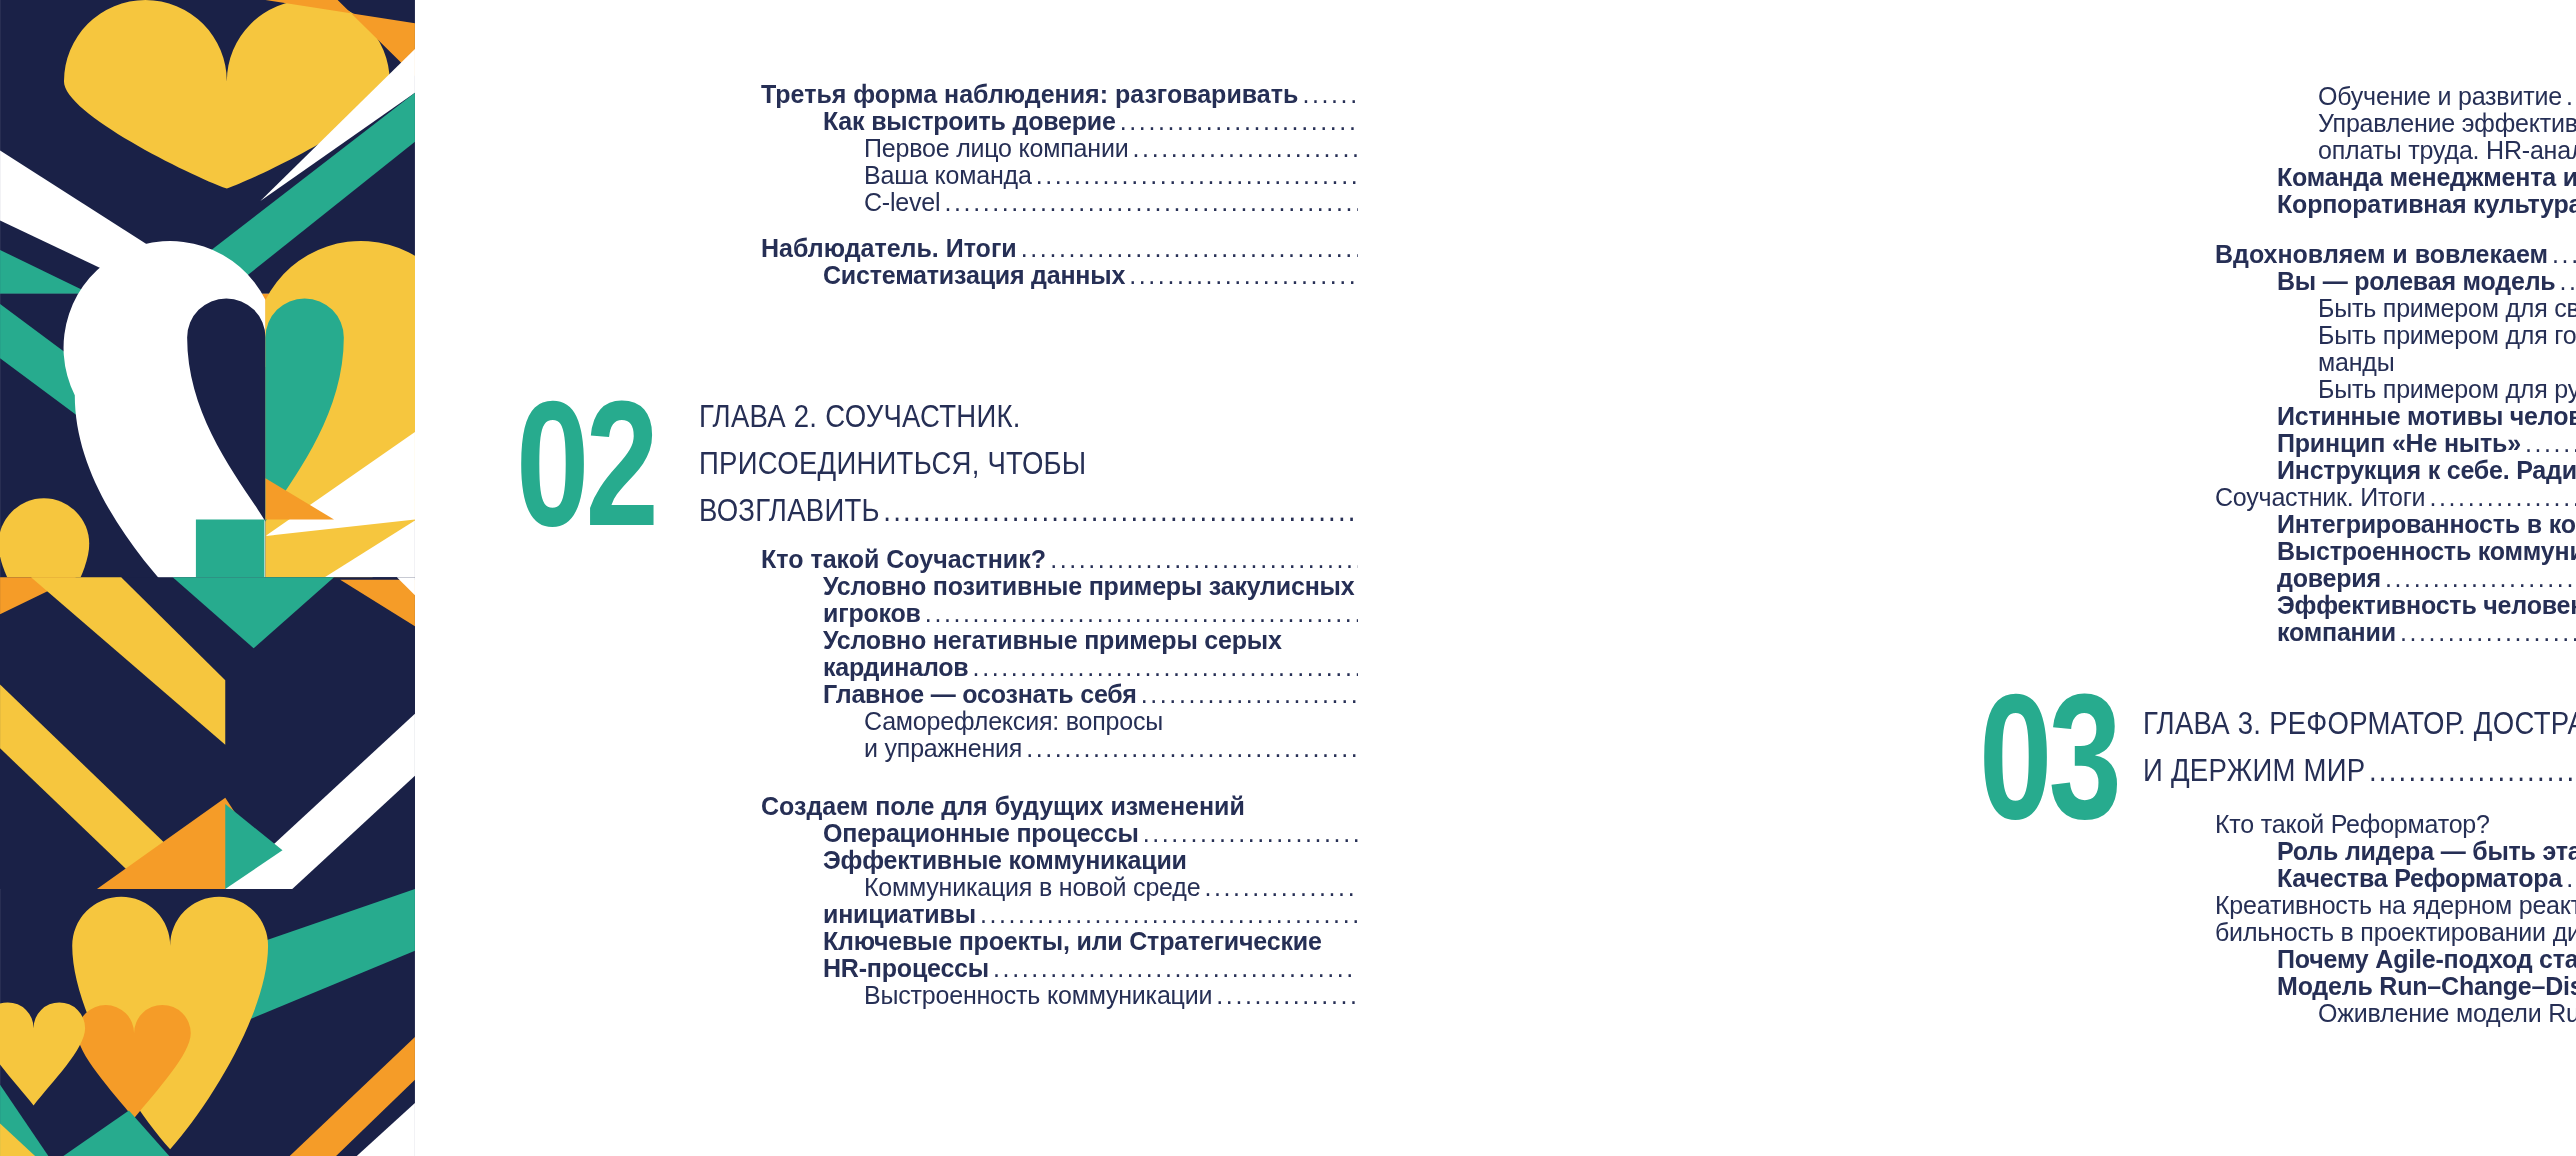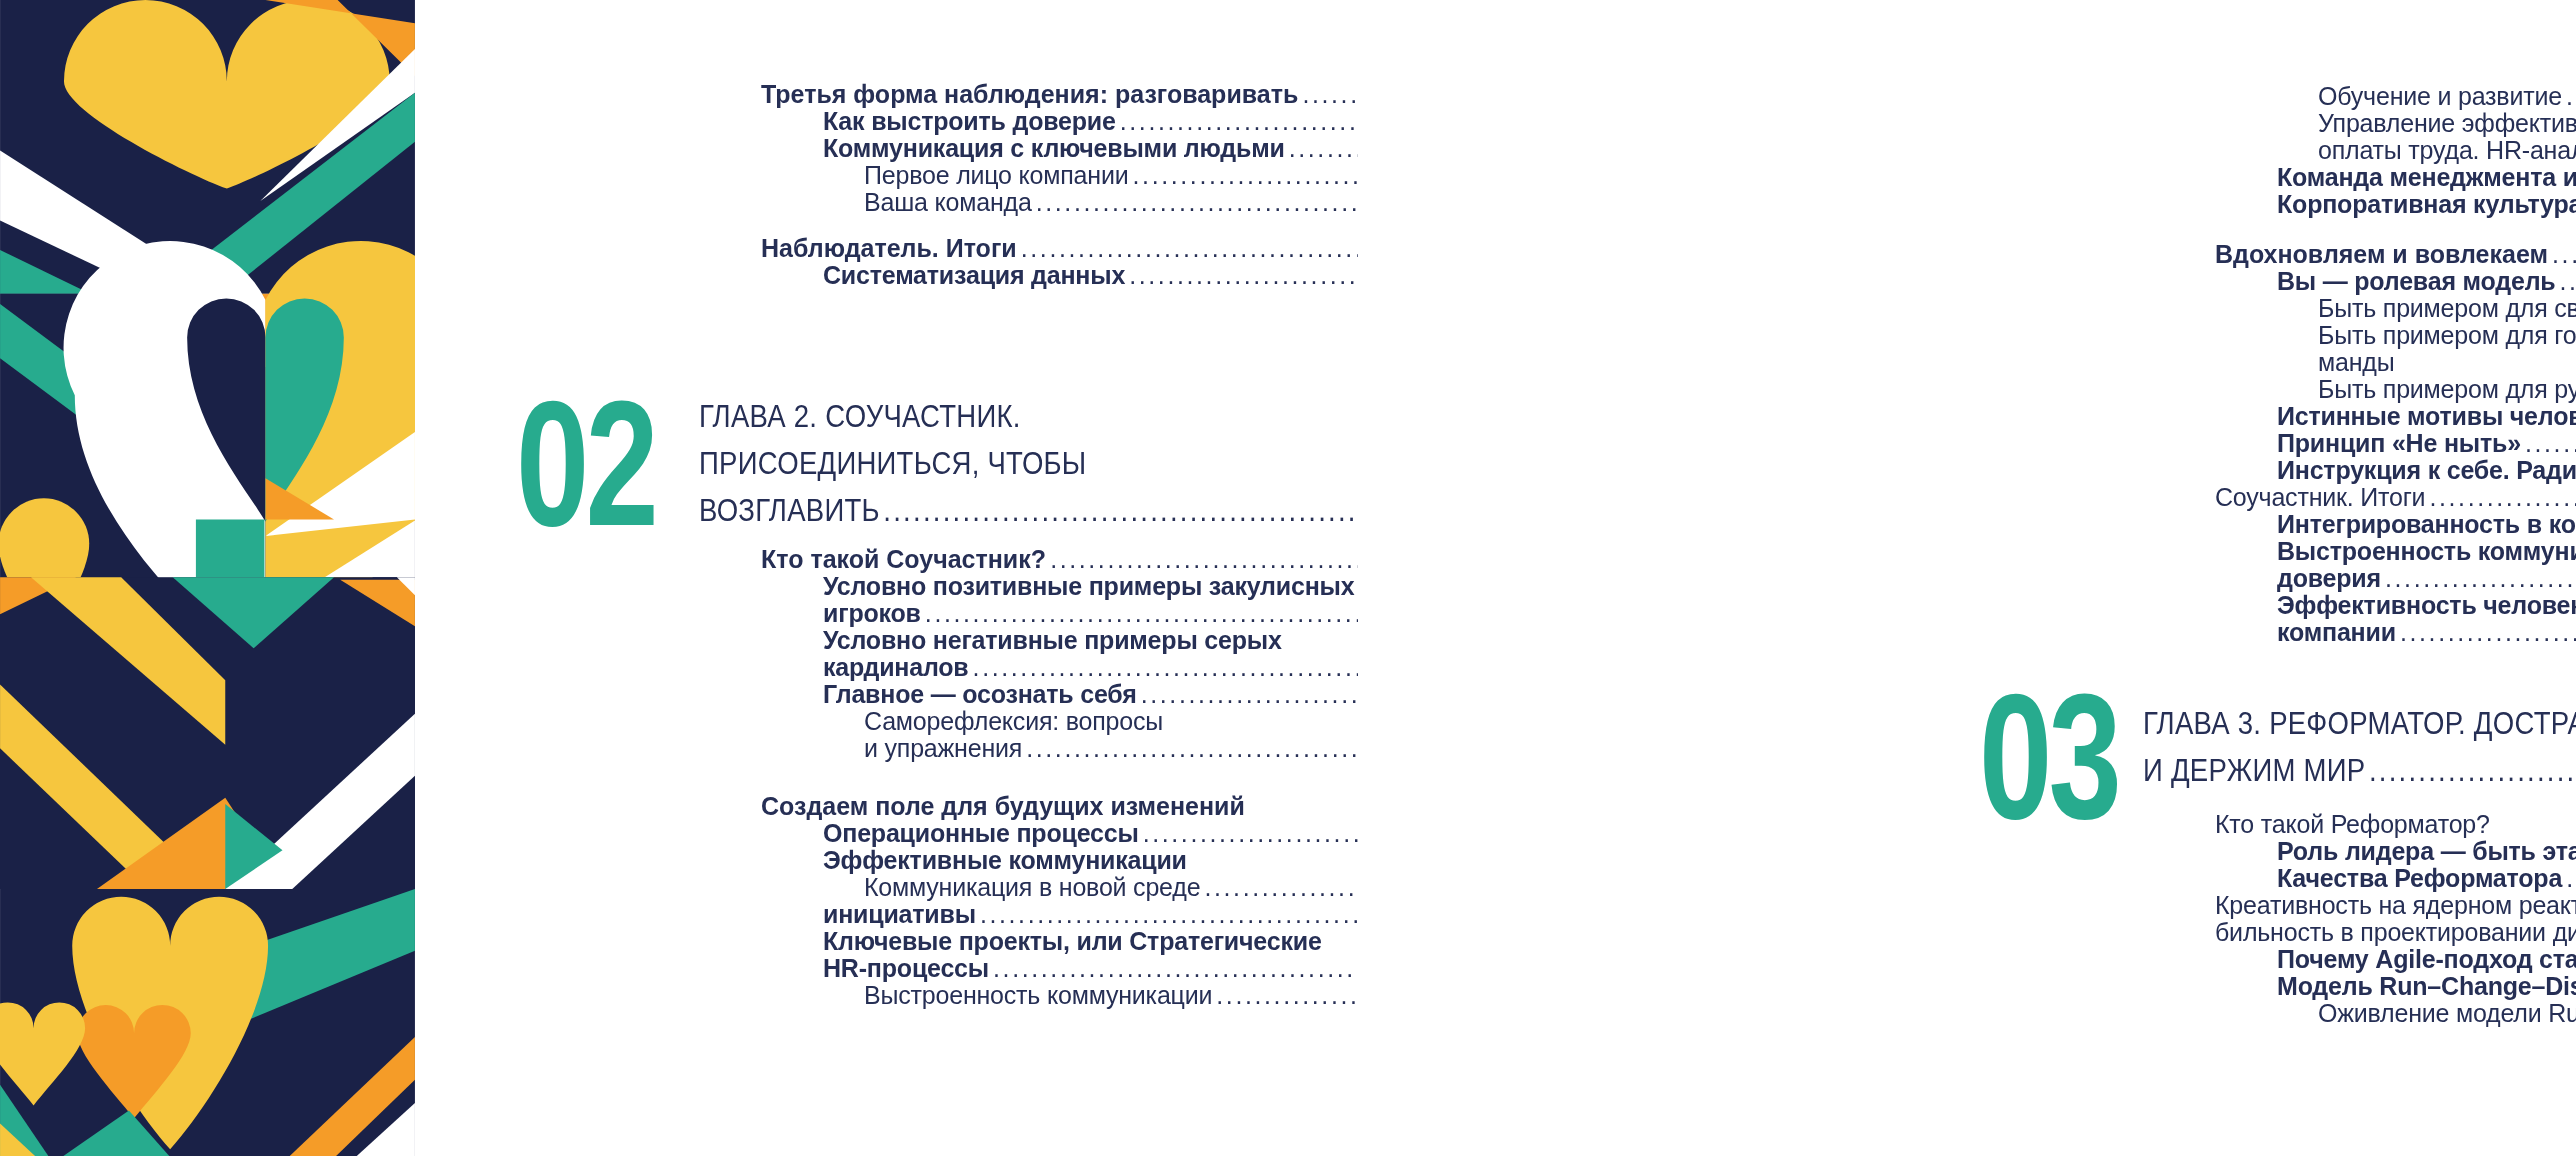--- a/index.html
+++ b/index.html
@@ -103,30 +103,30 @@
 
 <div class="col" id="left-observer">
   <div class="ln l0 b">
       <span class="txt">Третья форма наблюдения: разговаривать</span>
       <span class="lead"></span>
     </div>
   <div class="ln l1">
       <span class="txt">Как выстроить доверие</span>
       <span class="lead"></span>
     </div>
-  <div class="ln l1">
-      <span class="txt">Коммуникация с ключевыми людьми</span>
-      <span class="lead"></span>
-    </div>
   <div class="ln l2">
       <span class="txt">Первое лицо компании</span>
       <span class="lead"></span>
     </div>
   <div class="ln l2">
       <span class="txt">Ваша команда</span>
+      <span class="lead"></span>
+    </div>
+  <div class="ln l2">
+      <span class="txt">C-level</span>
       <span class="lead"></span>
     </div>
   <div class="ln l0 b gap">
       <span class="txt">Наблюдатель. Итоги</span>
       <span class="lead"></span>
     </div>
   <div class="ln l1">
       <span class="txt">Систематизация данных</span>
       <span class="lead"></span>
     </div>

